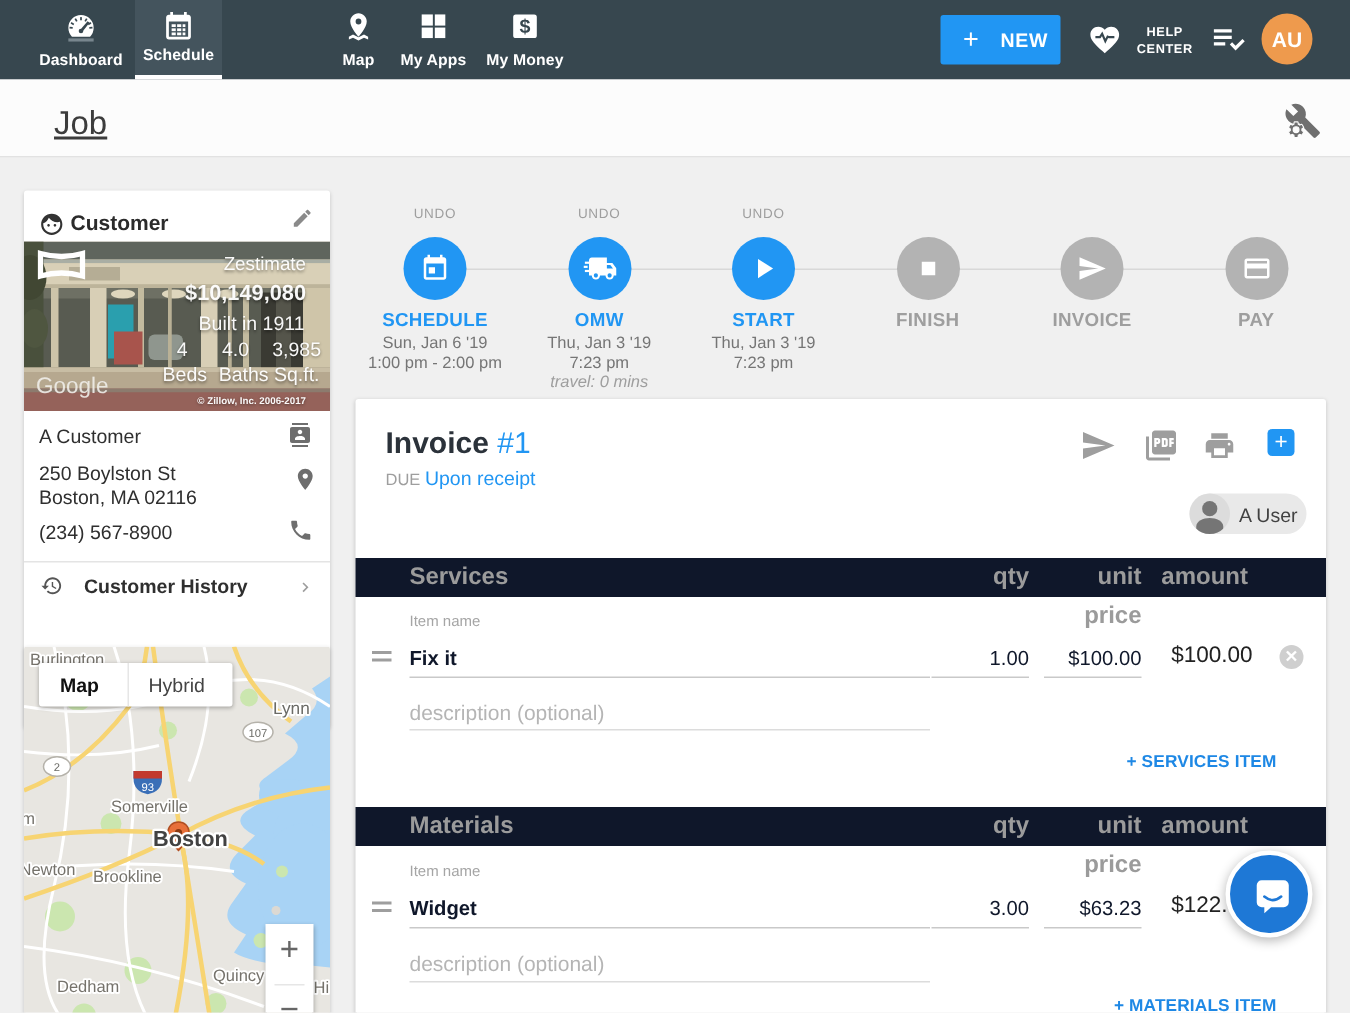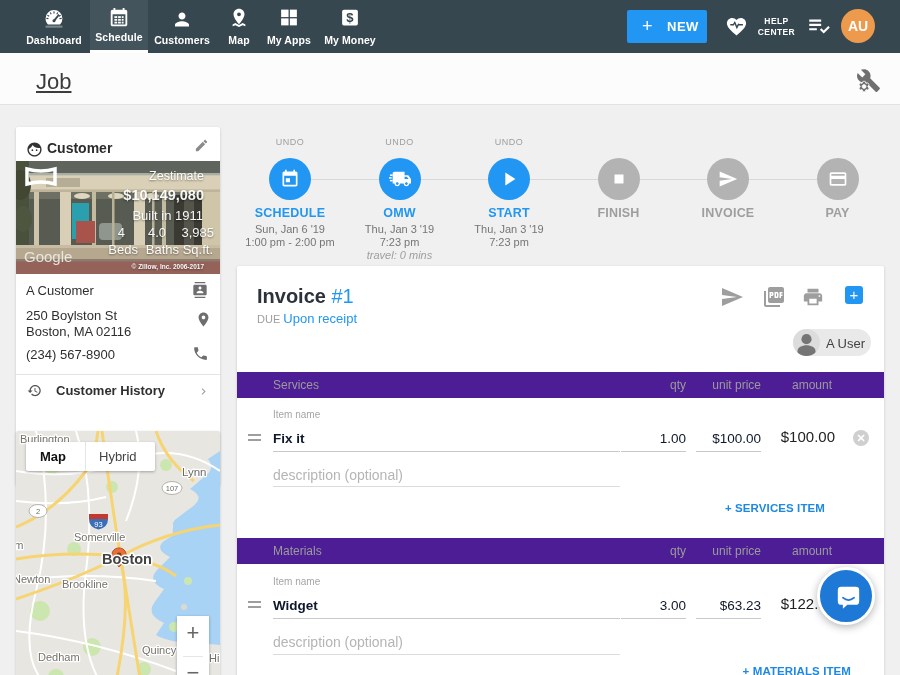--- a/index.html
+++ b/index.html
@@ -54,22 +54,22 @@
 
 #inv { left:237px; top:266px; width:647px; height:420px; }
 #inv .title { position:absolute; left:20px; top:19px; font-size:20px; font-weight:bold; color:#2b323a; }
 #inv .title span { color:#2196f3; font-weight:normal; }
 #inv .due { position:absolute; left:20px; top:45px; font-size:11px; color:#9e9e9e; }
 #inv .due b { font-size:13px; color:#2196f3; font-weight:normal; }
 .chip { position:absolute; left:556px; top:63px; width:78px; height:27px; background:#e9e9e9;
   border-radius:14px; }
 .chip .av { position:absolute; left:0; top:0; width:27px; height:27px; border-radius:50%; background:#dcdcdc; overflow:hidden;}
 .chip .cn { position:absolute; left:33px; top:7px; font-size:13px; color:#424242; }
-.secthdr { position:absolute; left:0; width:647px; height:26px; background:#4c1d95;
-  font-size:12px; color:#9b9b9b; line-height:26px; }
+.secthdr { position:absolute; left:0; width:647px; height:26px; background:#0f172a;
+  font-size:16px; color:#9b9b9b; line-height:26px;font-weight:bold; }
 .secthdr .l { position:absolute; left:36px; }
 .colh { position:absolute; text-align:right; }
 .iname { position:absolute; left:36px; font-size:10px; color:#a5a5a5; }
 .ival { position:absolute; font-size:13.5px; color:#0f172a; }
 .uline { position:absolute; height:1px; background:#c9c9c9; }
 .desc { position:absolute; left:36px; font-size:14px; color:#b5b5b5; }
 .addlink { position:absolute; font-size:11.5px; font-weight:bold; letter-spacing:.1px; color:#1e88e5; text-align:right; }
 .handle { position:absolute; left:11px; width:13px; }
 .handle div { height:2px; background:#9e9e9e; margin-bottom:3px; }
 .xcirc { position:absolute; left:616px; width:16px; height:16px; background:#cfcfcf; border-radius:50%;
@@ -110,26 +110,20 @@
           <rect x="15" y="10" width="2" height="2"></rect>
         <rect x="7" y="13" width="3" height="2"></rect>
           <rect x="11" y="13" width="3" height="2"></rect>
           <rect x="15" y="13" width="2" height="2"></rect>
         <rect x="7" y="16" width="3" height="2"></rect>
           <rect x="11" y="16" width="3" height="2"></rect>
           <rect x="15" y="16" width="2" height="2"></rect>
       </g>
     </svg>
     <div class="lb">Schedule</div>
-  </div>
-  <div class="tab" style="left:152px;width:60px;">
-    <svg class="ic" width="24" height="24" viewBox="0 0 24 24" fill="#fff">
-      <path d="M12 12.5c1.9 0 3.5-1.6 3.5-3.5S13.9 5.5 12 5.5 8.5 7.1 8.5 9s1.6 3.5 3.5 3.5zm0 1.7c-2.3 0-7 1.2-7 3.5v1.8h14v-1.8c0-2.3-4.7-3.5-7-3.5z"></path>
-    </svg>
-    <div class="lb">Customers</div>
   </div>
   <div class="tab" style="left:219px;width:40px;">
     <svg class="ic" width="22" height="22" viewBox="0 0 24 24" fill="#fff">
       <path d="M12 2C8.7 2 6 4.7 6 8c0 4.5 6 11 6 11s6-6.5 6-11c0-3.3-2.7-6-6-6zm0 8.1A2.1 2.1 0 1 1 12 5.9a2.1 2.1 0 0 1 0 4.2z"></path>
       <path d="M5 19l3-1.5 4 2 4-2 3 1.5V21l-3-1.2-4 2-4-2L5 21z"></path>
     </svg>
     <div class="lb">Map</div>
   </div>
   <div class="tab" style="left:263px;width:52px;">
     <svg class="ic" width="21" height="21" viewBox="0 0 24 24" fill="#fff">
@@ -438,21 +432,21 @@
   <div class="ival" style="left:36px;top:165px;font-weight:bold;">Fix it</div>
   <div class="ival" style="left:389px;top:165px;width:60px;text-align:right;">1.00</div>
   <div class="ival" style="left:454px;top:165px;width:70px;text-align:right;">$100.00</div>
   <div class="ival" style="left:518px;top:162px;width:80px;text-align:right;font-size:15px;color:#222;">$100.00</div>
   <div class="xcirc" style="top:164px;">✕</div>
   <div class="uline" style="left:36px;top:185px;width:347px;"></div>
   <div class="uline" style="left:384px;top:185px;width:65px;"></div>
   <div class="uline" style="left:459px;top:185px;width:65px;"></div>
   <div class="desc" style="top:201px;">description (optional)</div>
   <div class="uline" style="left:36px;top:220px;width:347px;background:#dcdcdc;"></div>
-  <div class="addlink" style="left:428px;top:236px;width:160px;">+ SERVICES ITEM</div>
+  <div class="addlink" style="left:454px;top:236px;width:160px;">+ SERVICES ITEM</div>
 
   <div class="secthdr" style="top:272px;">
     <span class="l">Materials</span>
     <span class="colh" style="left:389px;width:60px;">qty</span>
     <span class="colh" style="left:464px;width:60px;">unit price</span>
     <span class="colh" style="left:535px;width:60px;">amount</span>
   </div>
   <div class="iname" style="top:310px;">Item name</div>
   <div class="handle" style="top:335px;">
       <div></div>

